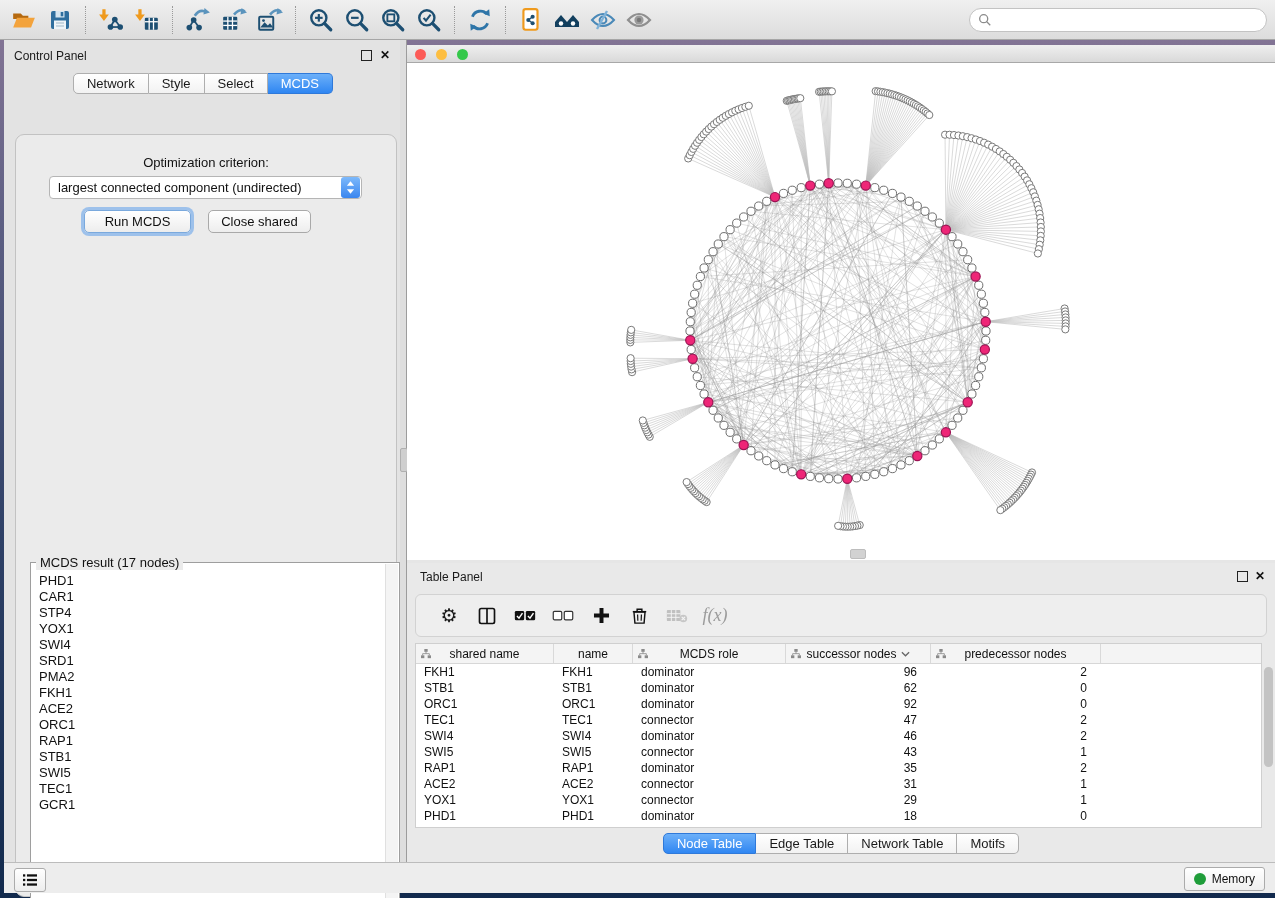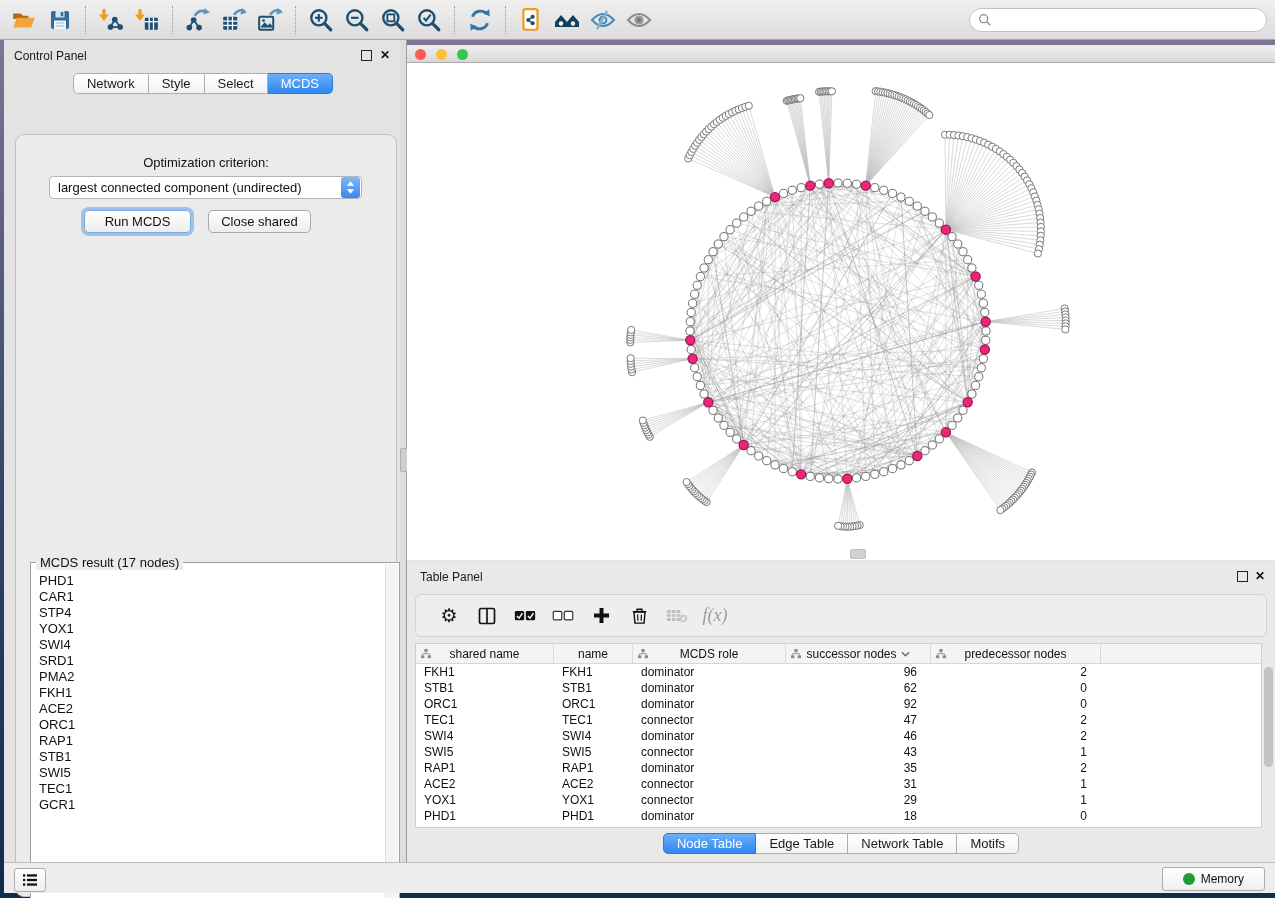--- a/index.html
+++ b/index.html
@@ -79,21 +79,21 @@
   .tscroll{position:absolute;right:2px;top:82px;width:9px;height:181px}
   .tscroll .thumb{position:absolute;left:0;top:22px;width:9px;height:100px;background:#c3c3c3;border-radius:5px}
   .tp-tabs{position:absolute;left:0;top:270px;width:100%;display:flex;justify-content:center}
   
   .statusbar{position:absolute;left:4px;top:862px;width:1271px;height:31px;background:#ededed;
     border-top:1px solid #bcbcbc;box-sizing:border-box}
   .sb-listbtn{position:absolute;left:10px;top:5px;width:30px;height:22px;background:linear-gradient(#fff,#ededed);
     border:1px solid #ababab;border-radius:3px;display:flex;align-items:center;justify-content:center}
   .sb-mem{position:absolute;right:10px;top:4px;height:22px;background:linear-gradient(#fff,#efefef);
     border:1px solid #ababab;border-radius:3px;display:flex;align-items:center;gap:6px;
-    padding:0 20px;font-size:12px;color:#111}
+    padding:0 9px;font-size:12px;color:#111}
   .memdot{width:12px;height:12px;border-radius:50%}
 </style>
 </head>
 <body>
 
 <div class="toolbar">
   <span class="tbtn">
     <svg width="26" height="26" viewBox="0 0 24 24">
       <path d="M2 6h7l2 2h5v3H2z" fill="#b5690f"></path>
         <path d="M2 19l3.5-9H22l-3.5 9z" fill="#f3a33c"></path>

